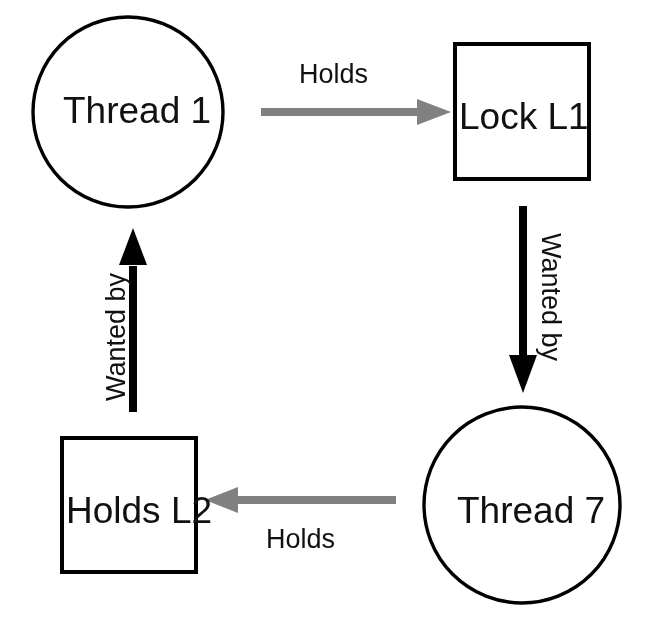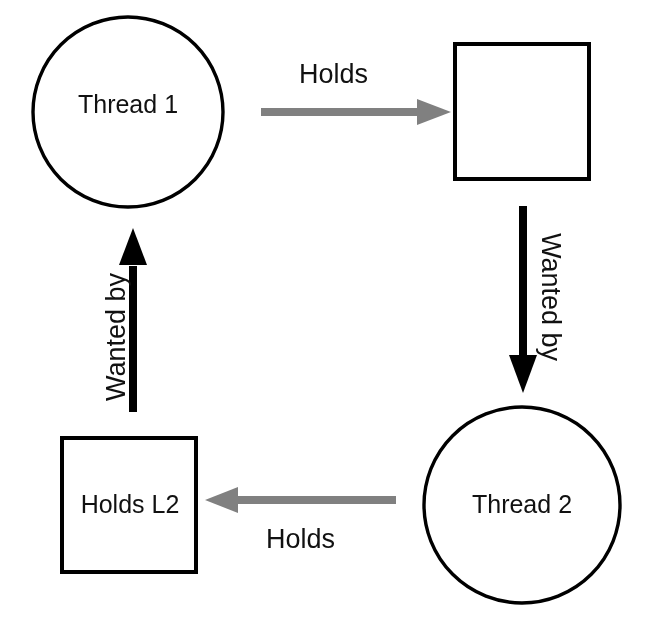--- a/index.html
+++ b/index.html
@@ -22,21 +22,21 @@
   #diagram-svg {
     position: absolute;
     left: 0;
     top: 0;
     width: 650px;
     height: 624px;
     display: block;
   }
   .node-label {
     position: absolute;
-    font-size: 25px;
+    font-size: 37px;
     line-height: 1;
     color: #111111;
     white-space: nowrap;
     text-align: center;
     letter-spacing: 0px;
   }
   .edge-label {
     position: absolute;
     font-size: 27px;
     line-height: 1;
@@ -103,22 +103,23 @@
      Thread 1 (black, upwards) ===== --&gt;
     <g>
       <rect x="129" y="266" width="8" height="146" fill="#000000"></rect>
       <polygon points="119,265 147,265 133,228" fill="#000000"></polygon>
     </g>
 
   </svg>
 
   <div class="node-label" id="label-thread-1">Thread 1</div>
 
+  <div class="node-label" id="label-lock-l1">Lock L1</div>
 
-  <div class="node-label" id="label-thread-2">Thread 2</div>
+  <div class="node-label" id="label-thread-2">Thread 7</div>
 
   <div class="node-label" id="label-lock-l2">Holds L2</div>
 
   <div class="edge-label" id="label-holds-top">Holds</div>
 
   <div class="edge-label rot-cw" id="label-wanted-right">Wanted by</div>
 
   <div class="edge-label" id="label-holds-bottom">Holds</div>
 
   <div class="edge-label rot-ccw" id="label-wanted-left">Wanted by</div>

